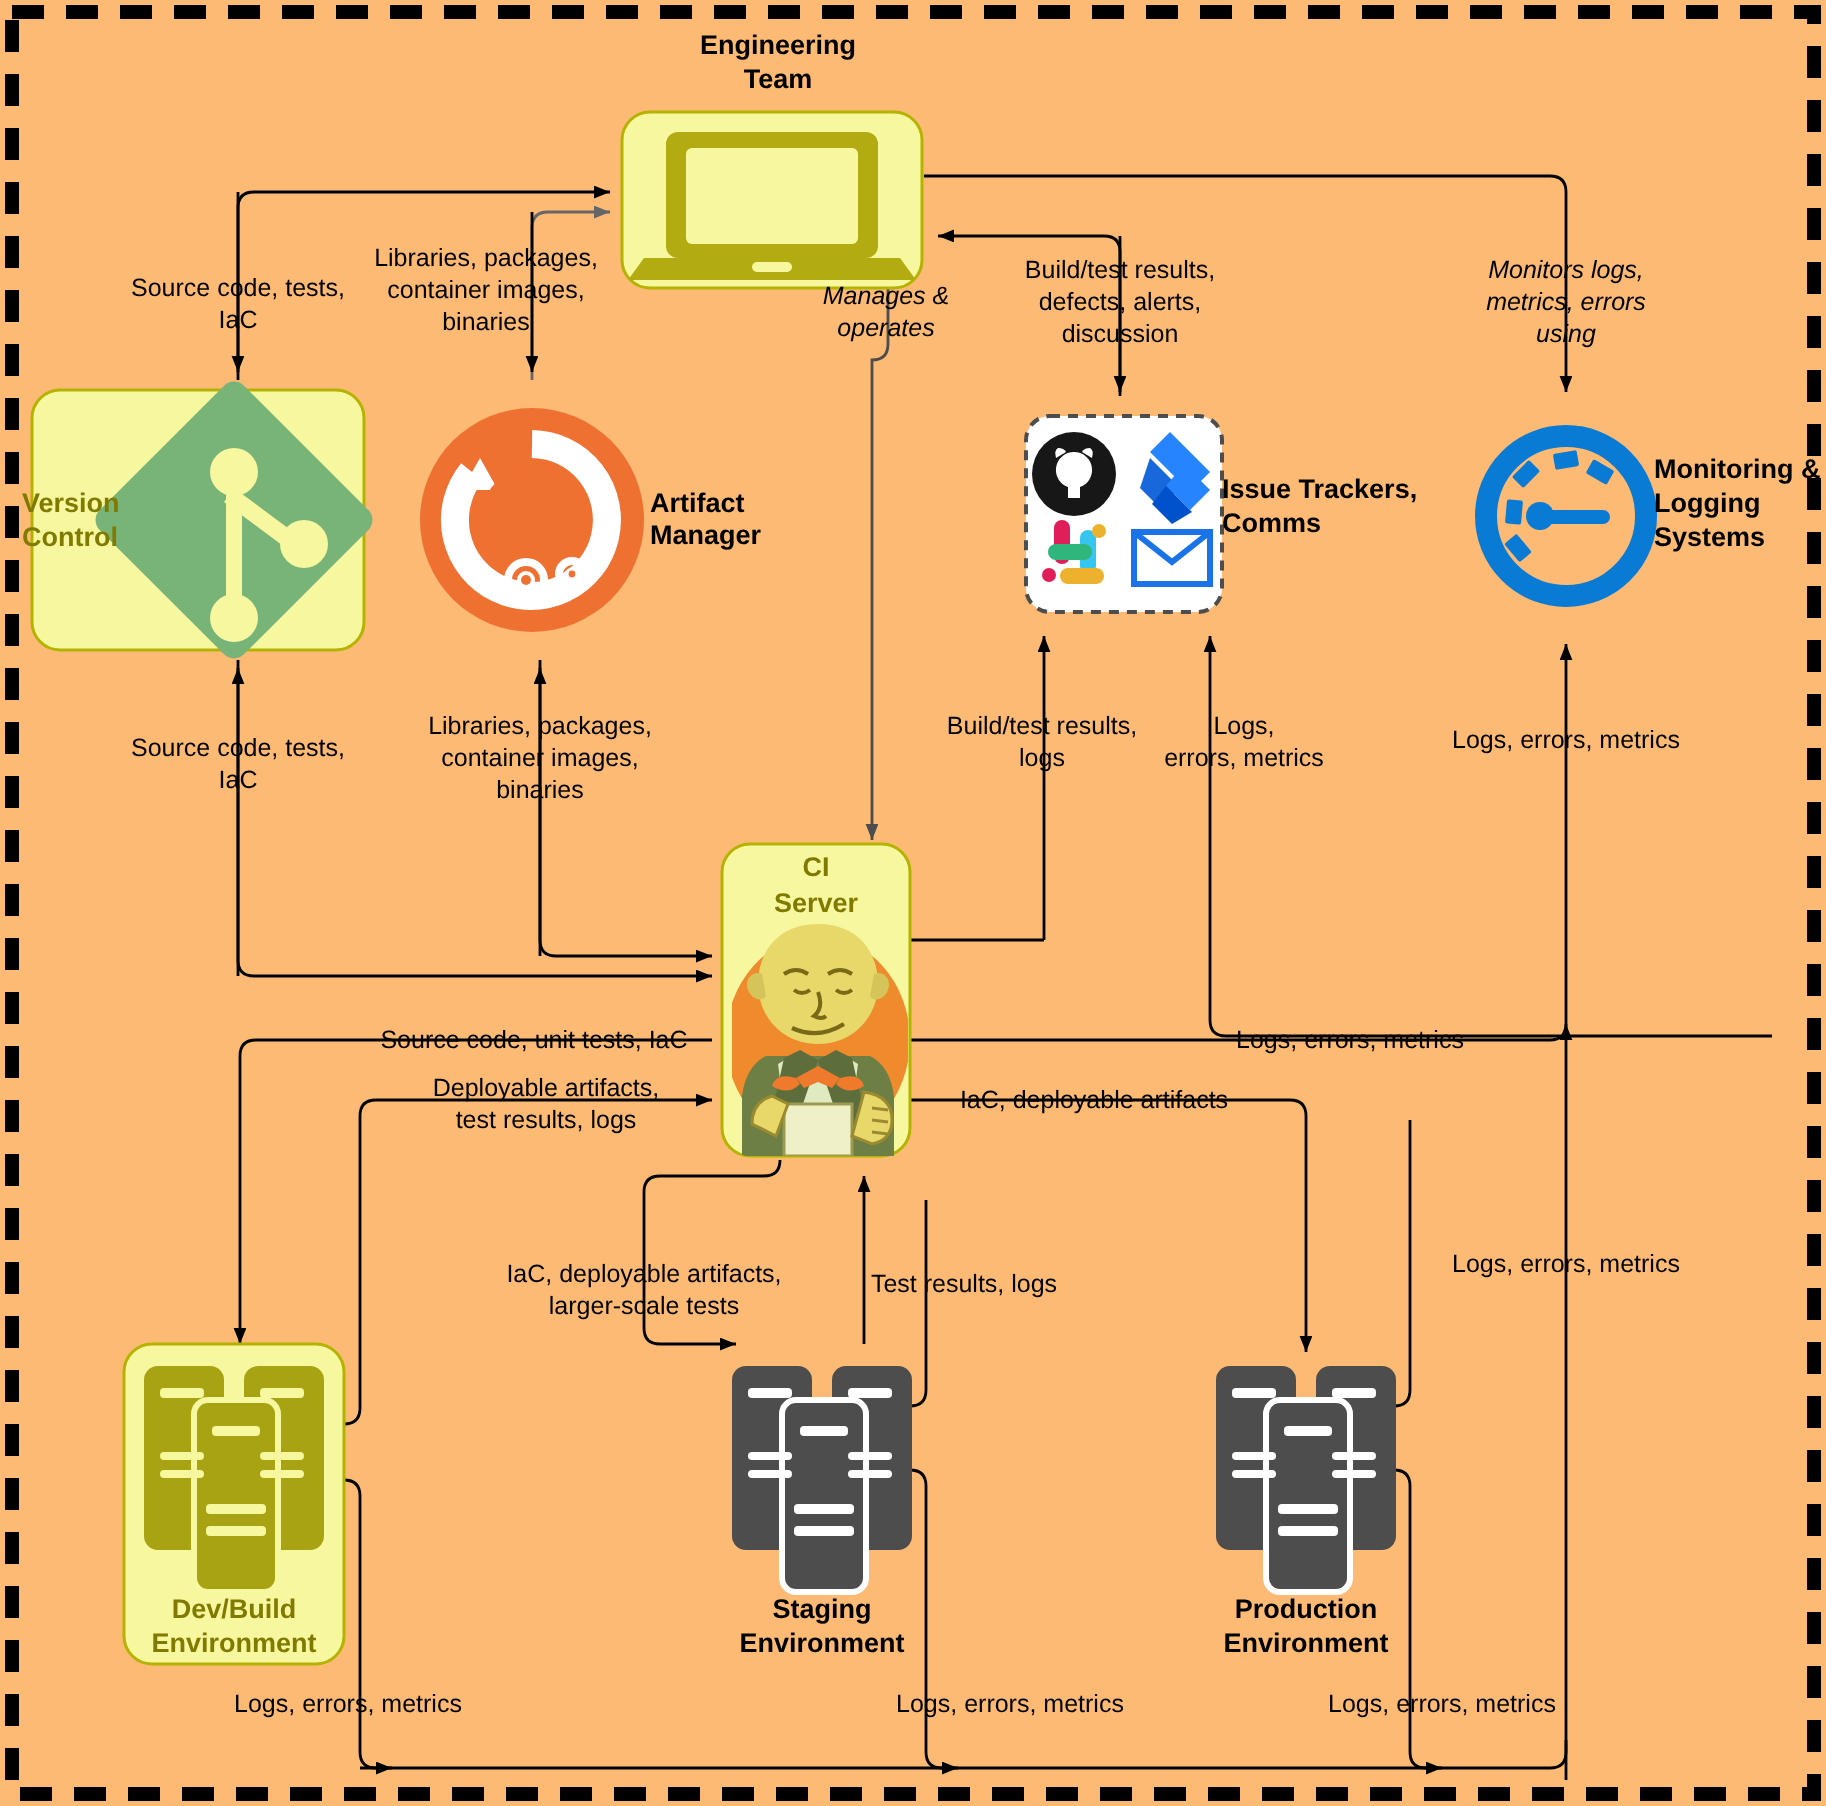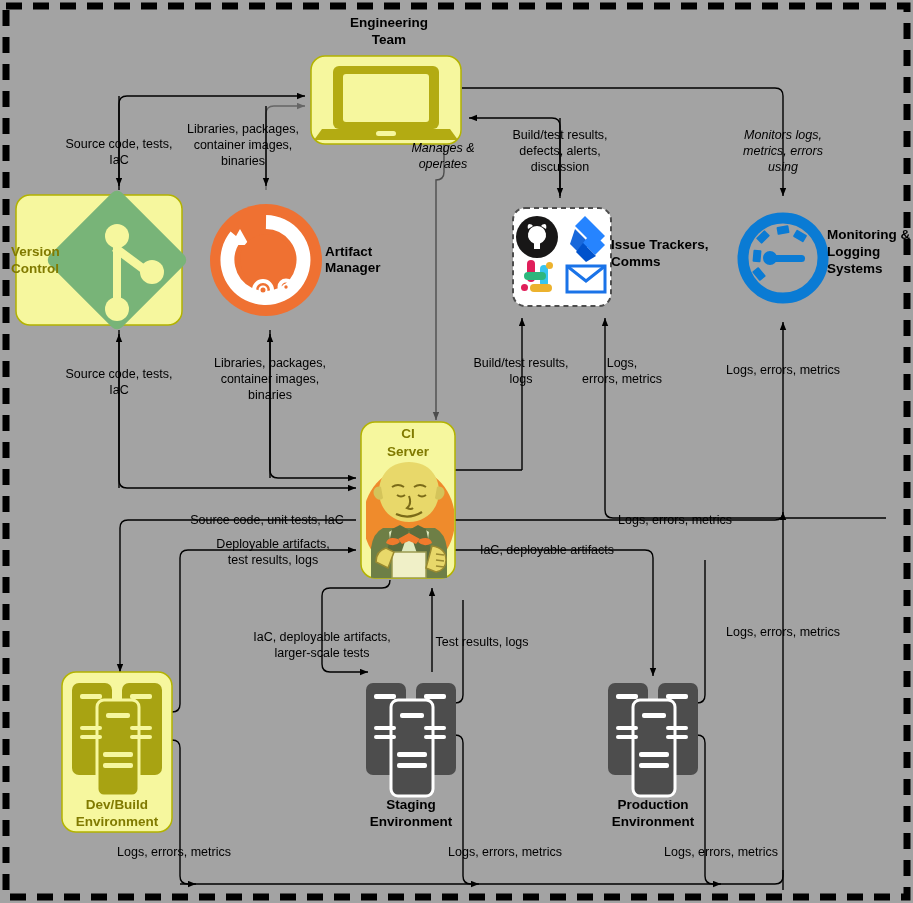--- a/index.html
+++ b/index.html
@@ -1,17 +1,17 @@
 <!DOCTYPE html>
 <html><head>
 <meta charset="utf-8">
 <style>
   html,body{margin:0;padding:0;background:#ffffff;}
   body{font-family:"Liberation Sans",sans-serif;}
-  #canvas{position:relative;width:913px;height:903px;background:#a3a3a3;overflow:hidden;}
+  #canvas{position:relative;width:913px;height:903px;background:#fdba74;overflow:hidden;}
   svg{position:absolute;top:0;left:0;}
   .edge{fill:none;stroke:#000000;stroke-width:1.4;}
   .edge-gray{fill:none;stroke:#666666;stroke-width:1.4;}
   .edge-dark{fill:none;stroke:#4d4d4d;stroke-width:1.4;}
   .lbl{font-family:"Liberation Sans",sans-serif;font-size:12.5px;fill:#000000;text-anchor:middle;}
   .lbl-i{font-style:italic;}
   .nodetitle{font-family:"Liberation Sans",sans-serif;font-size:13.5px;font-weight:bold;fill:#000000;text-anchor:middle;}
   .nodetitle-l{text-anchor:start;}
   .ylabel{font-family:"Liberation Sans",sans-serif;font-size:13.5px;font-weight:bold;fill:#807a00;text-anchor:middle;}
   .ylabel-l{text-anchor:start;}

